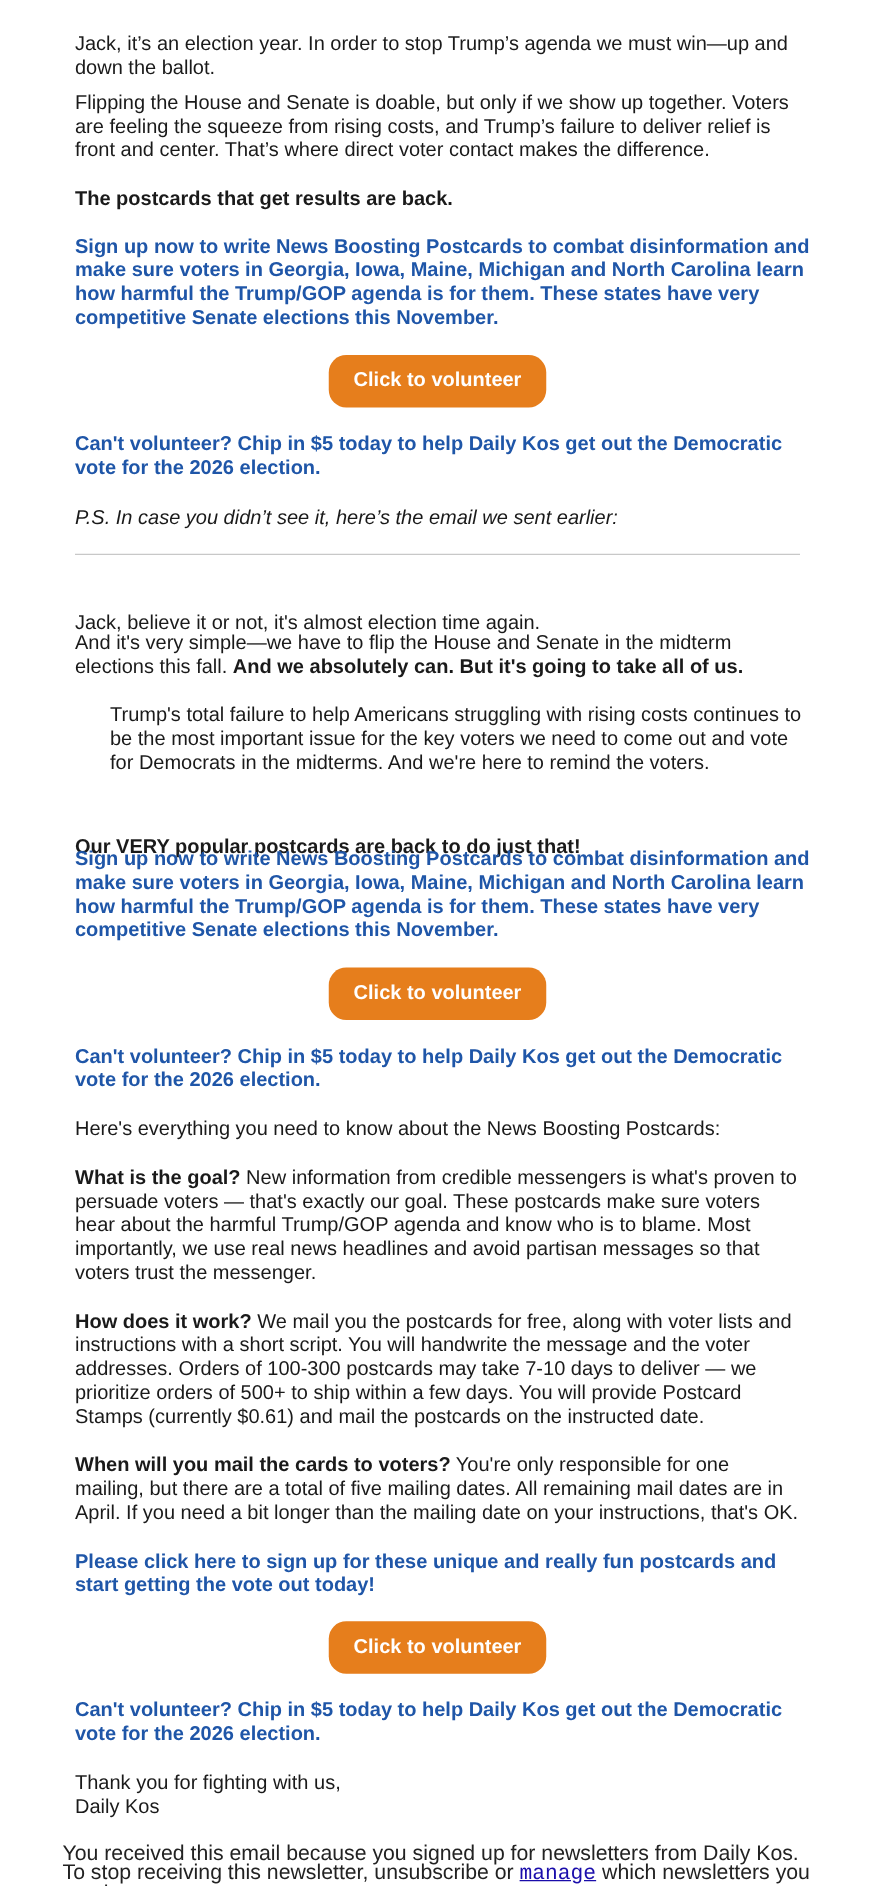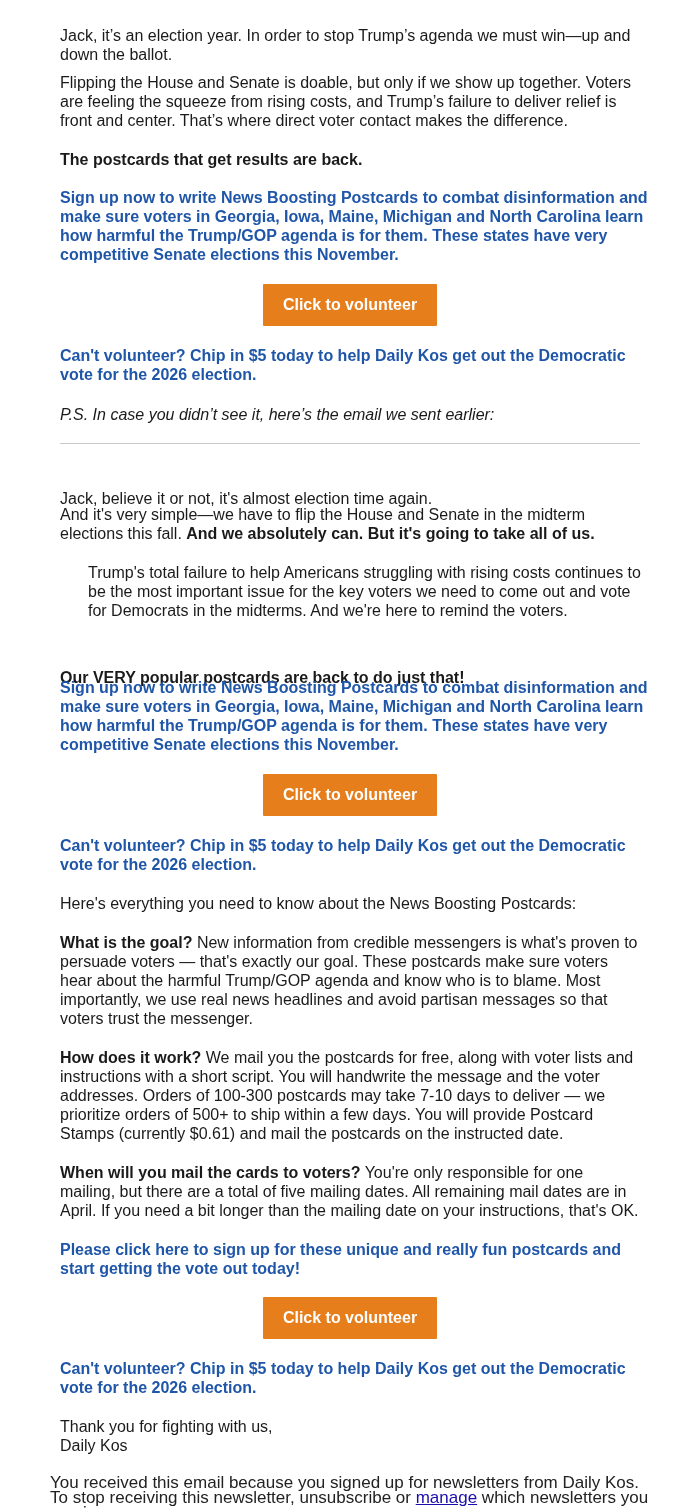--- a/index.html
+++ b/index.html
@@ -29,39 +29,39 @@
     }
     .btn-wrap { text-align: center; }
     .btn {
       display: inline-block;
       background: #e67e1c;
       color: #ffffff;
       font-weight: bold;
       font-size: 16px;
       line-height: 19px;
       padding: 11px 20px 12px 20px;
-      border-radius: 1px;
+      border-radius: 14px;
       text-decoration: none;
       cursor: pointer;
     }
     hr.divider {
       border: none;
       border-top: 1px solid #c8c8c8;
       margin: 0;
       width: 580px;
     }
     .footer {
       position: absolute;
       left: 50px;
       top: 1475px;
       font-size: 17px;
       line-height: 15px;
       color: #222;
     }
-    .footer a { color: #1a0dab; text-decoration: underline; cursor: pointer; }
+    .footer a { color: #1a0dab; text-decoration: underline; cursor: pointer; font-family: Liberation Mono, monospace; }
   </style>
 </head>
 <body>
 
 <div class="content">
 
   <p class="p" style="position:absolute; top:14px;margin-top:12px;">Jack, it’s an election year. In order to stop Trump’s agenda we must win—up and down the ballot.</p>
   <p class="p" style="position:absolute; top:73px;">Flipping the House and Senate is doable, but only if we show up together. Voters are feeling the squeeze from rising costs, and Trump’s failure to deliver relief is front and center. That’s where direct voter contact makes the difference.</p>
   <p class="p b" style="position:absolute; top:150px;">The postcards that get results are back.</p>
   <p class="p" style="position:absolute; top:188px; width:590px;">

